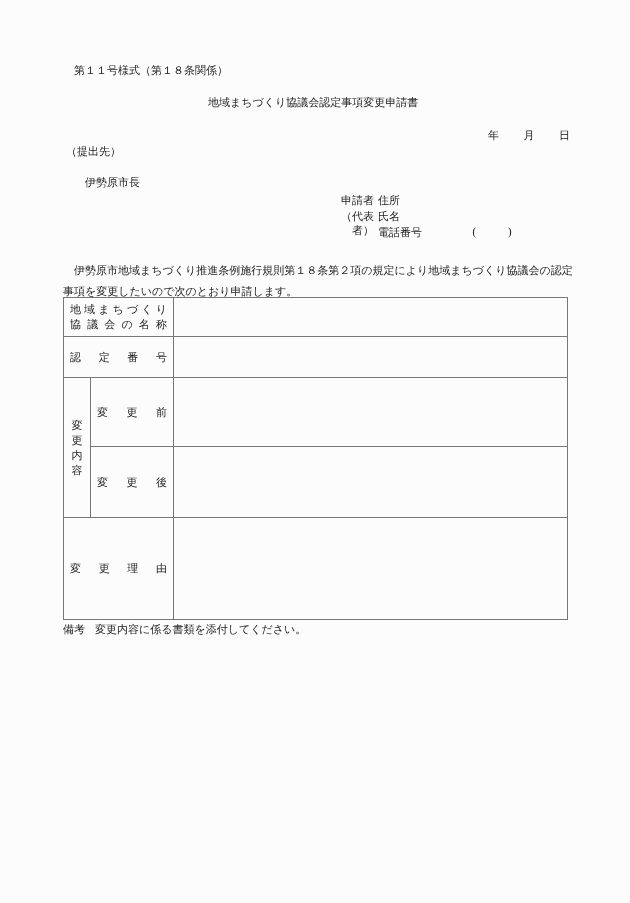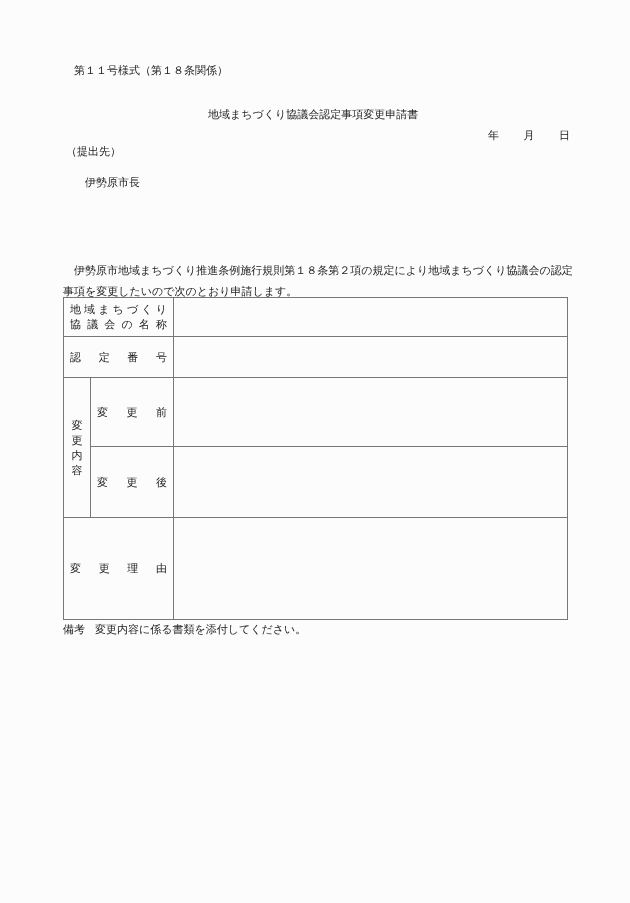--- a/index.html
+++ b/index.html
@@ -3,21 +3,21 @@
 <meta charset="utf-8">
 <style>
   html, body { margin: 0; padding: 0; }
   body {
     width: 630px; height: 903px; background: #fcfcfc; position: relative;
     font-family: "DejaVu Serif", "Liberation Serif", serif;
     color: #222; font-size: 11px; overflow: hidden;
   }
   .abs { position: absolute; white-space: nowrap; line-height: 14px; }
   .form-no { left: 74px; top: 64px; }
-  .title { left: 208px; top: 108px; }
+  .title { left: 208px; top: 96px; }
   .date { left: 488px; top: 129px; width: 82px; display: flex; justify-content: space-between; }
   .dest-label { left: 66px; top: 145px; text-align: center; }
   .dest-name { left: 85px; top: 176px; }
   .appl { position: absolute; left: 322px; top: 194px; }
   .appl-row { display: flex; height: 16px; line-height: 14px; }
   .appl-role { width: 52px; text-align: right; padding-right: 4px; }
   .appl-field { width: 70px; }
   .appl-paren { width: 40px; display: flex; justify-content: space-between; margin-left: 24px; }
   .body-text { left: 63px; top: 260px; width: 510px; white-space: normal; line-height: 21px; text-indent: 11px; }
   table.form {
@@ -40,20 +40,36 @@
 <div class="abs date">
   <span>年</span>
   <span>月</span>
   <span>日</span>
 </div>
 
 <div class="abs dest-label">（提出先）</div>
 <div class="abs dest-name">伊勢原市長</div>
 
 <div class="appl">
+  <div class="appl-row">
+    <span class="appl-role">申請者</span>
+    <span class="appl-field">住所</span>
+  </div>
+  <div class="appl-row">
+    <span class="appl-role">（代表者）</span>
+    <span class="appl-field">氏名</span>
+  </div>
+  <div class="appl-row">
+    <span class="appl-role"></span>
+    <span class="appl-field">電話番号</span>
+    <span class="appl-paren">
+      <span>(</span>
+      <span>)</span>
+    </span>
+  </div>
 </div>
 
 <div class="abs body-text">伊勢原市地域まちづくり推進条例施行規則第１８条第２項の規定により地域まちづくり協議会の認定事項を変更したいので次のとおり申請します。</div>
 
 <table class="form">
   <colgroup>
       <col style="width:27px">
       <col style="width:83px">
       <col>
     </colgroup>

